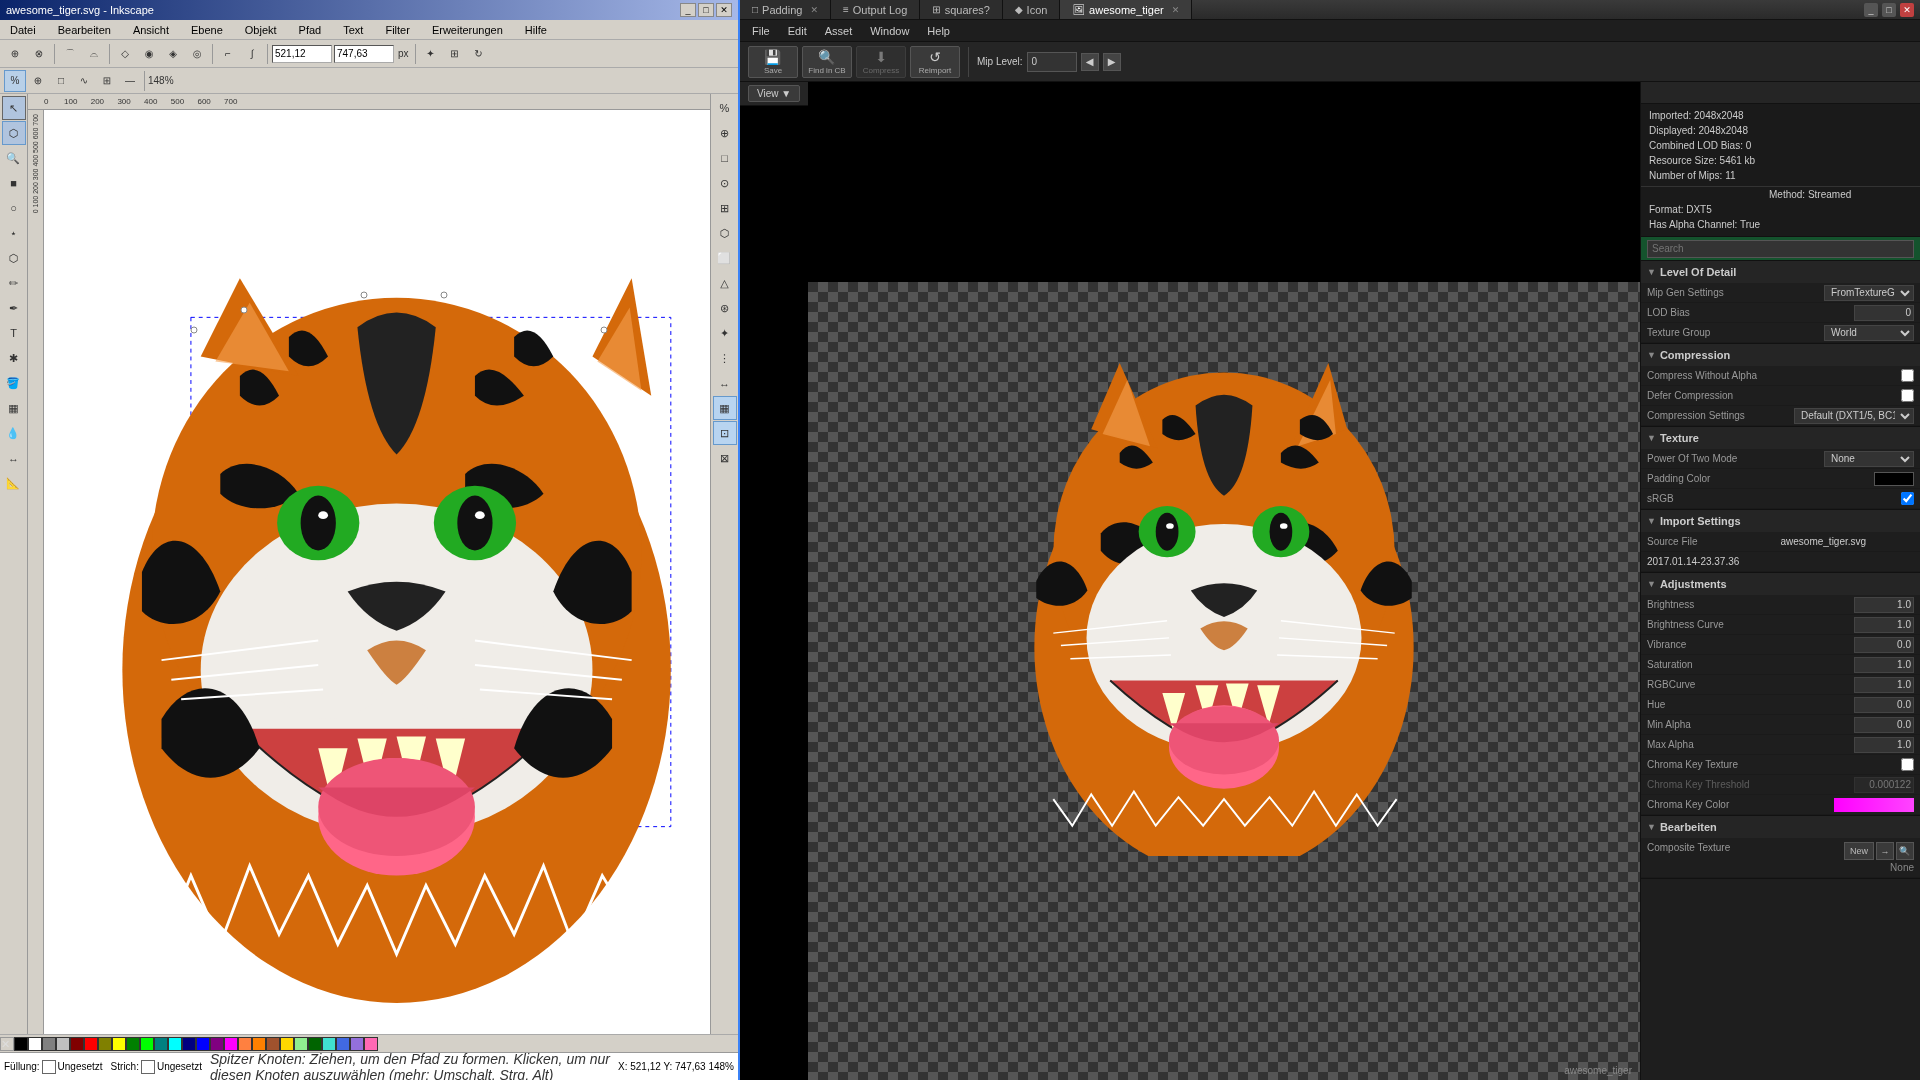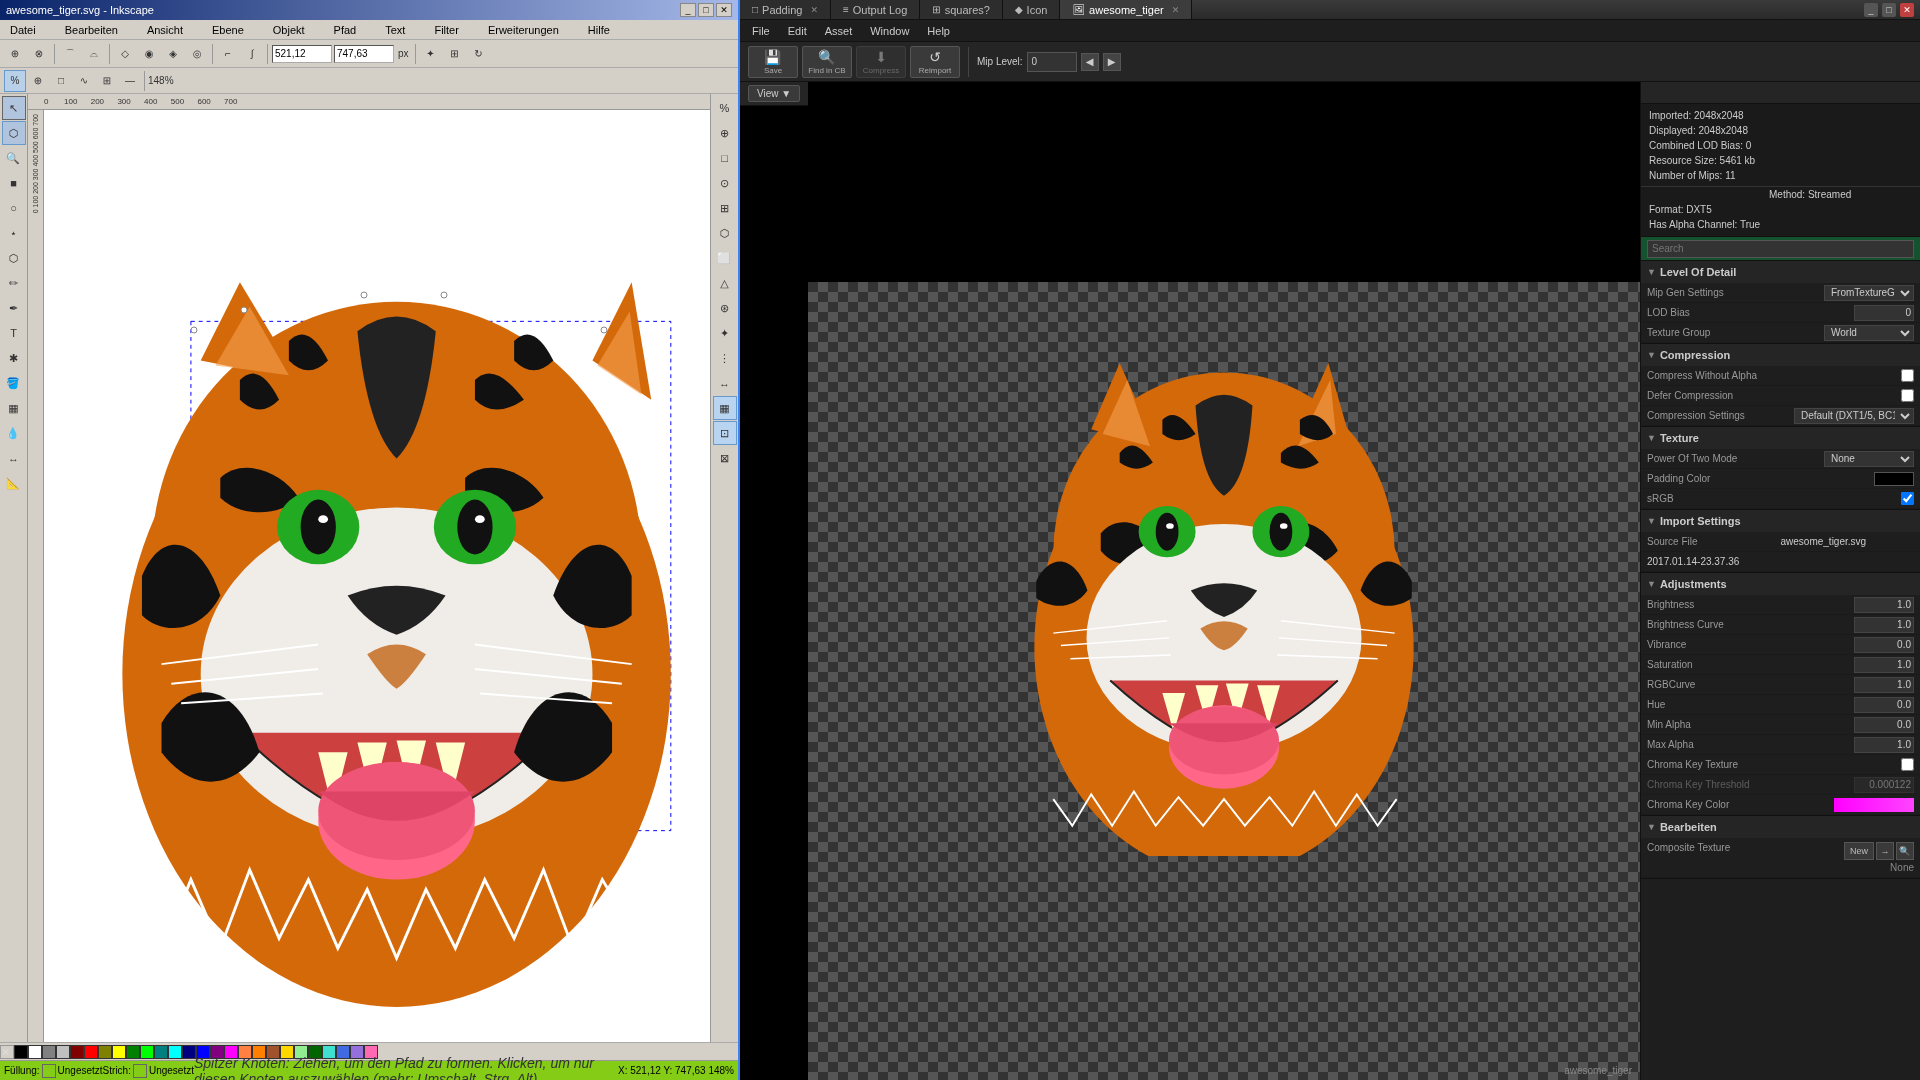--- a/index.html
+++ b/index.html
@@ -16,21 +16,21 @@
       color: white; height: 20px; display: flex; align-items: center;
       padding: 0 6px; font-size: 11px; justify-content: space-between;
     }
     #inkscape-titlebar .win-controls { display: flex; gap: 2px; }
     #inkscape-titlebar .win-btn {
       width: 16px; height: 14px; background: #d4d0c8; border: 1px solid #888;
       display: flex; align-items: center; justify-content: center; font-size: 9px; color: #000; cursor: pointer;
     }
     #inkscape-menubar {
       background: #d4d0c8; height: 20px; display: flex; align-items: center;
-      padding: 0 4px; gap: 17px; border-bottom: 1px solid #aaa;
+      padding: 0 4px; gap: 10px; border-bottom: 1px solid #aaa;
     }
     #inkscape-menubar span {
       padding: 1px 6px; font-size: 11px; color: #000; cursor: pointer;
     }
     #inkscape-toolbar {
       background: #d4d0c8; height: 28px; display: flex; align-items: center;
       padding: 0 4px; gap: 2px; border-bottom: 1px solid #aaa;
     }
     .tb-btn {
       width: 22px; height: 22px; background: #d4d0c8; border: 1px solid transparent;
@@ -76,22 +76,22 @@
     #tiger-svg-area {
       position: absolute; top: 0; left: 0; width: 100%; height: 100%;
       background: white;
       overflow: hidden;
     }
     #right-snap-tools {
       width: 28px; background: #d4d0c8; border-left: 1px solid #999;
       display: flex; flex-direction: column; align-items: center; padding: 2px 0; gap: 1px;
     }
     #inkscape-statusbar {
-      height: 20px; background: #84cc16; border-top: 1px solid #999;
-      display: flex; align-items: center; padding: 0 4px; gap: 0; font-size: 10px; color: #000;
+      height: 28px; background: #ffffff; border-top: 1px solid #999;
+      display: flex; align-items: center; padding: 0 4px; gap: 8px; font-size: 10px; color: #000;
     }
     .status-item { display: flex; align-items: center; gap: 2px; }
     #color-palette {
       height: 18px; background: #d4d0c8; border-top: 1px solid #aaa;
       display: flex; align-items: center; overflow: hidden;
     }
     .palette-swatch { width: 14px; height: 14px; border: 1px solid #333; flex-shrink: 0; }
 
     
     #ue-panel {

